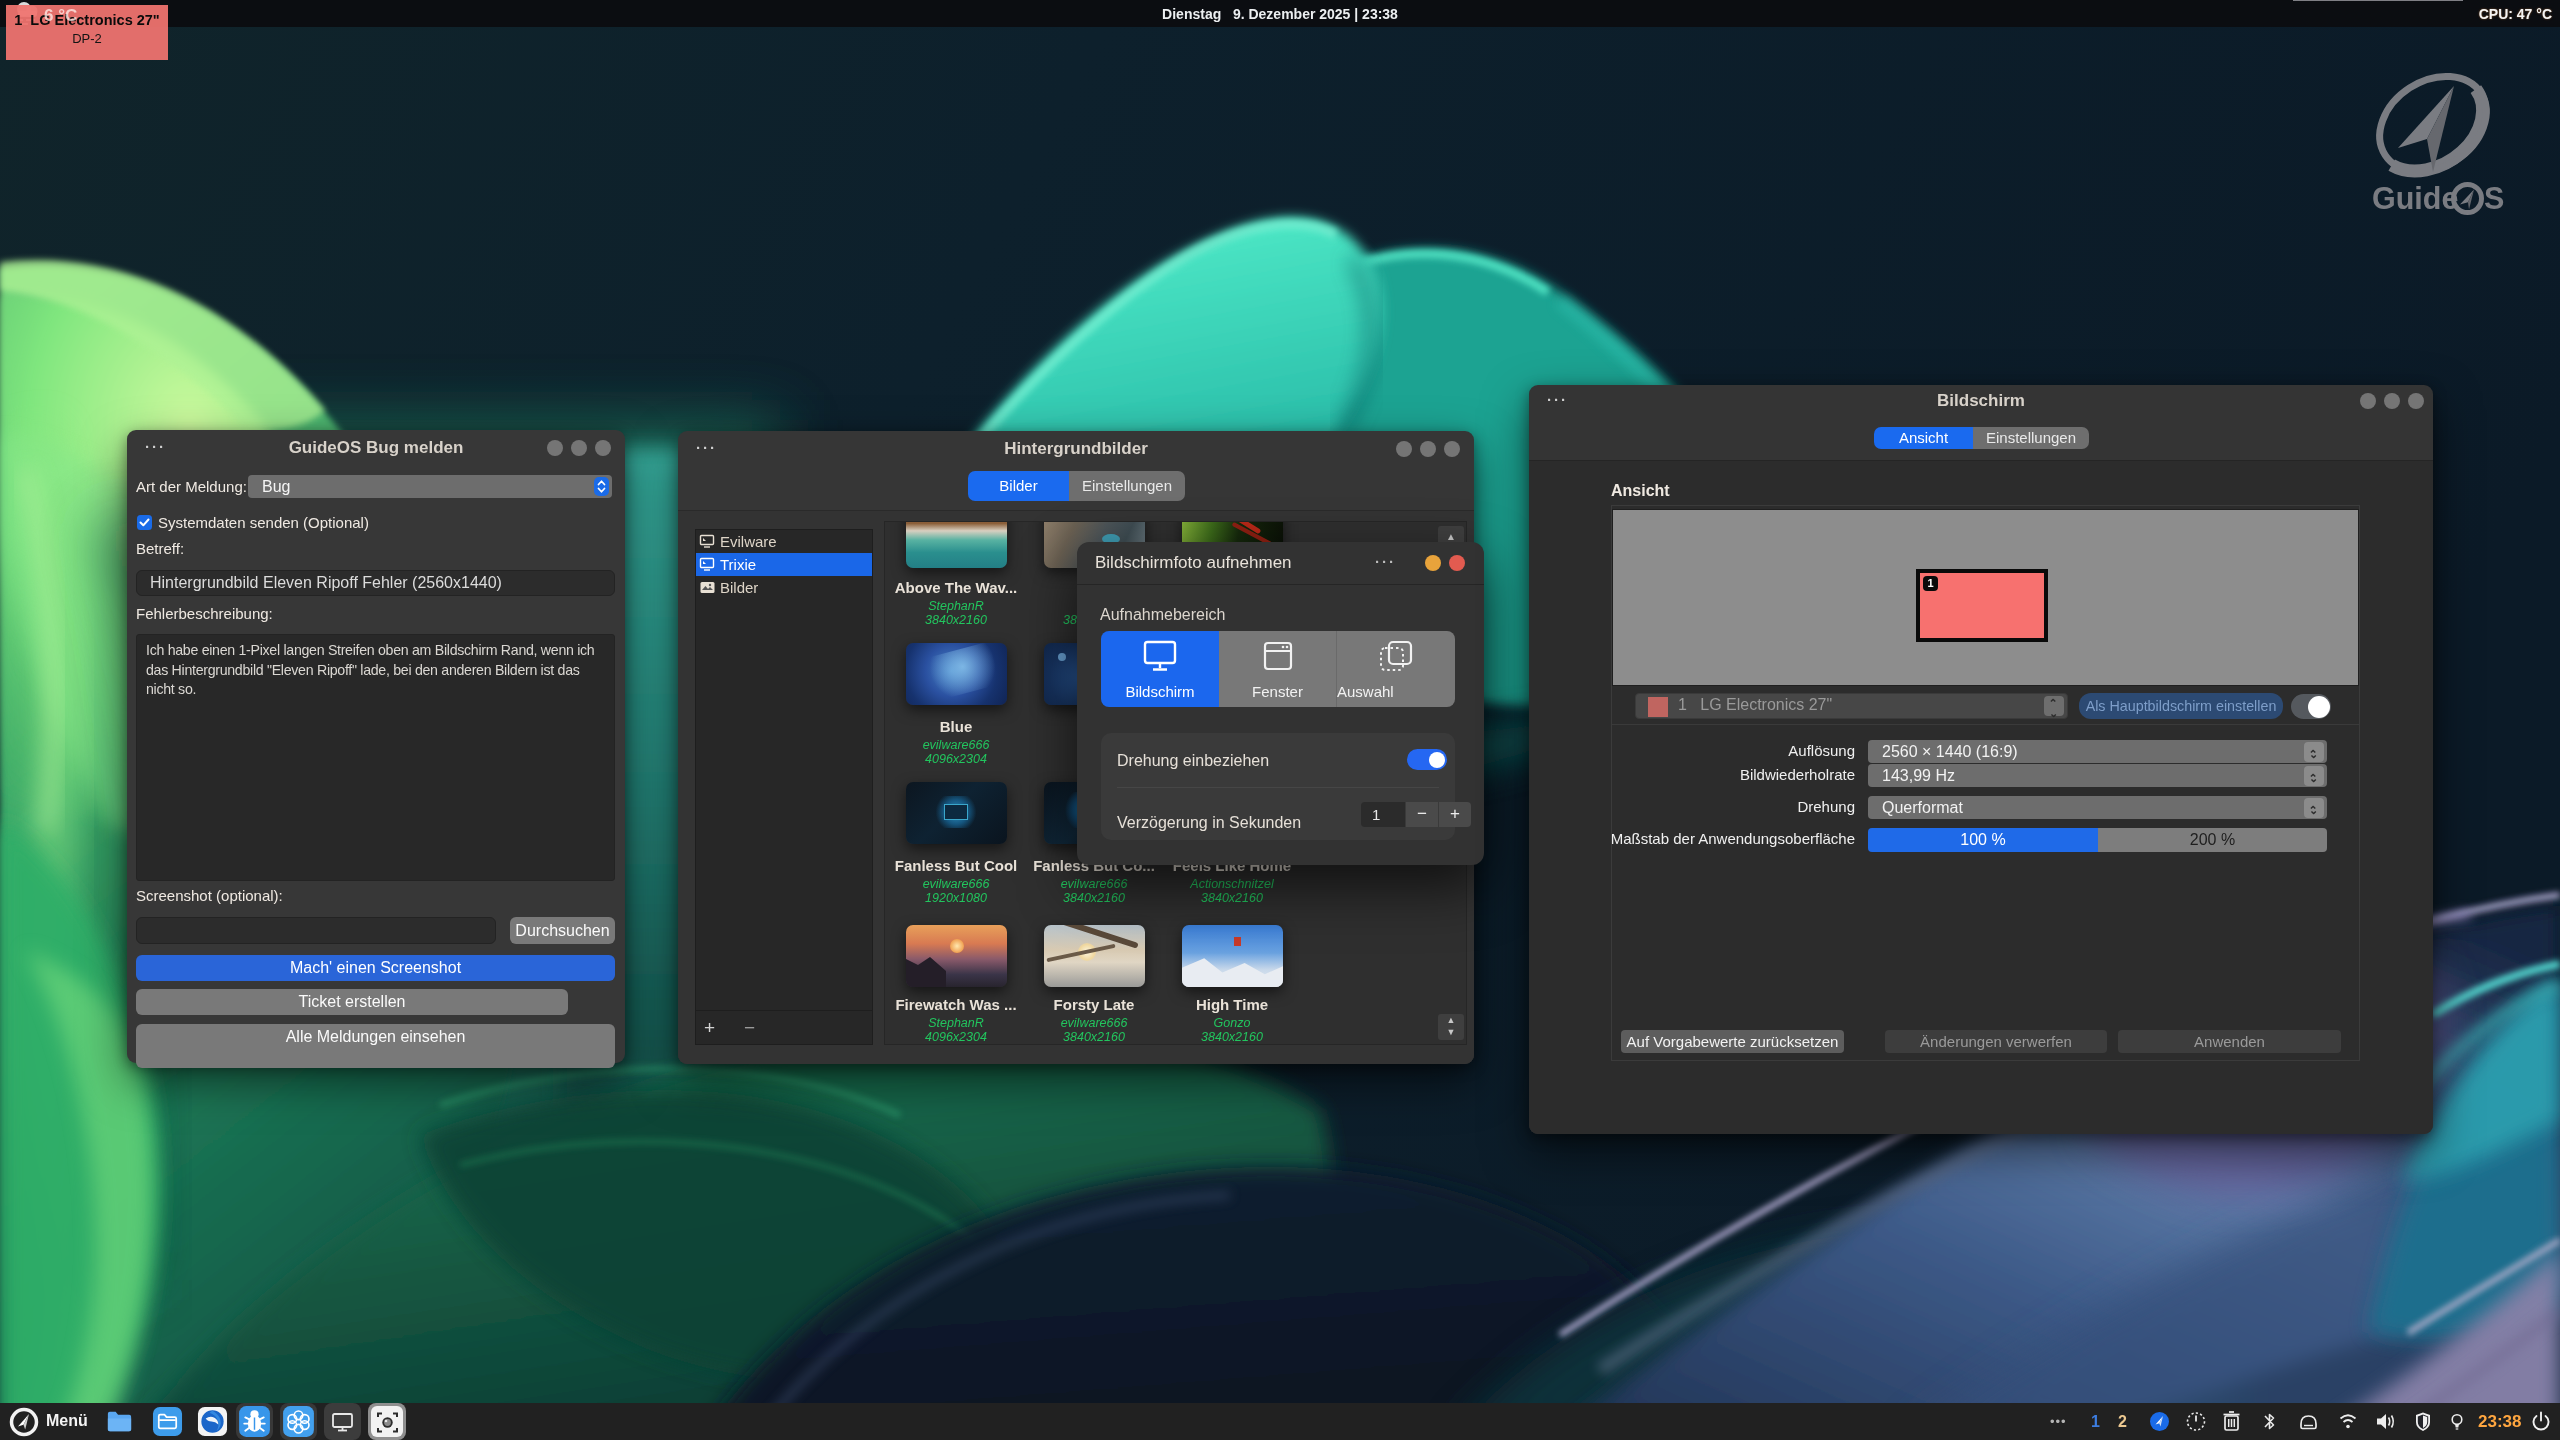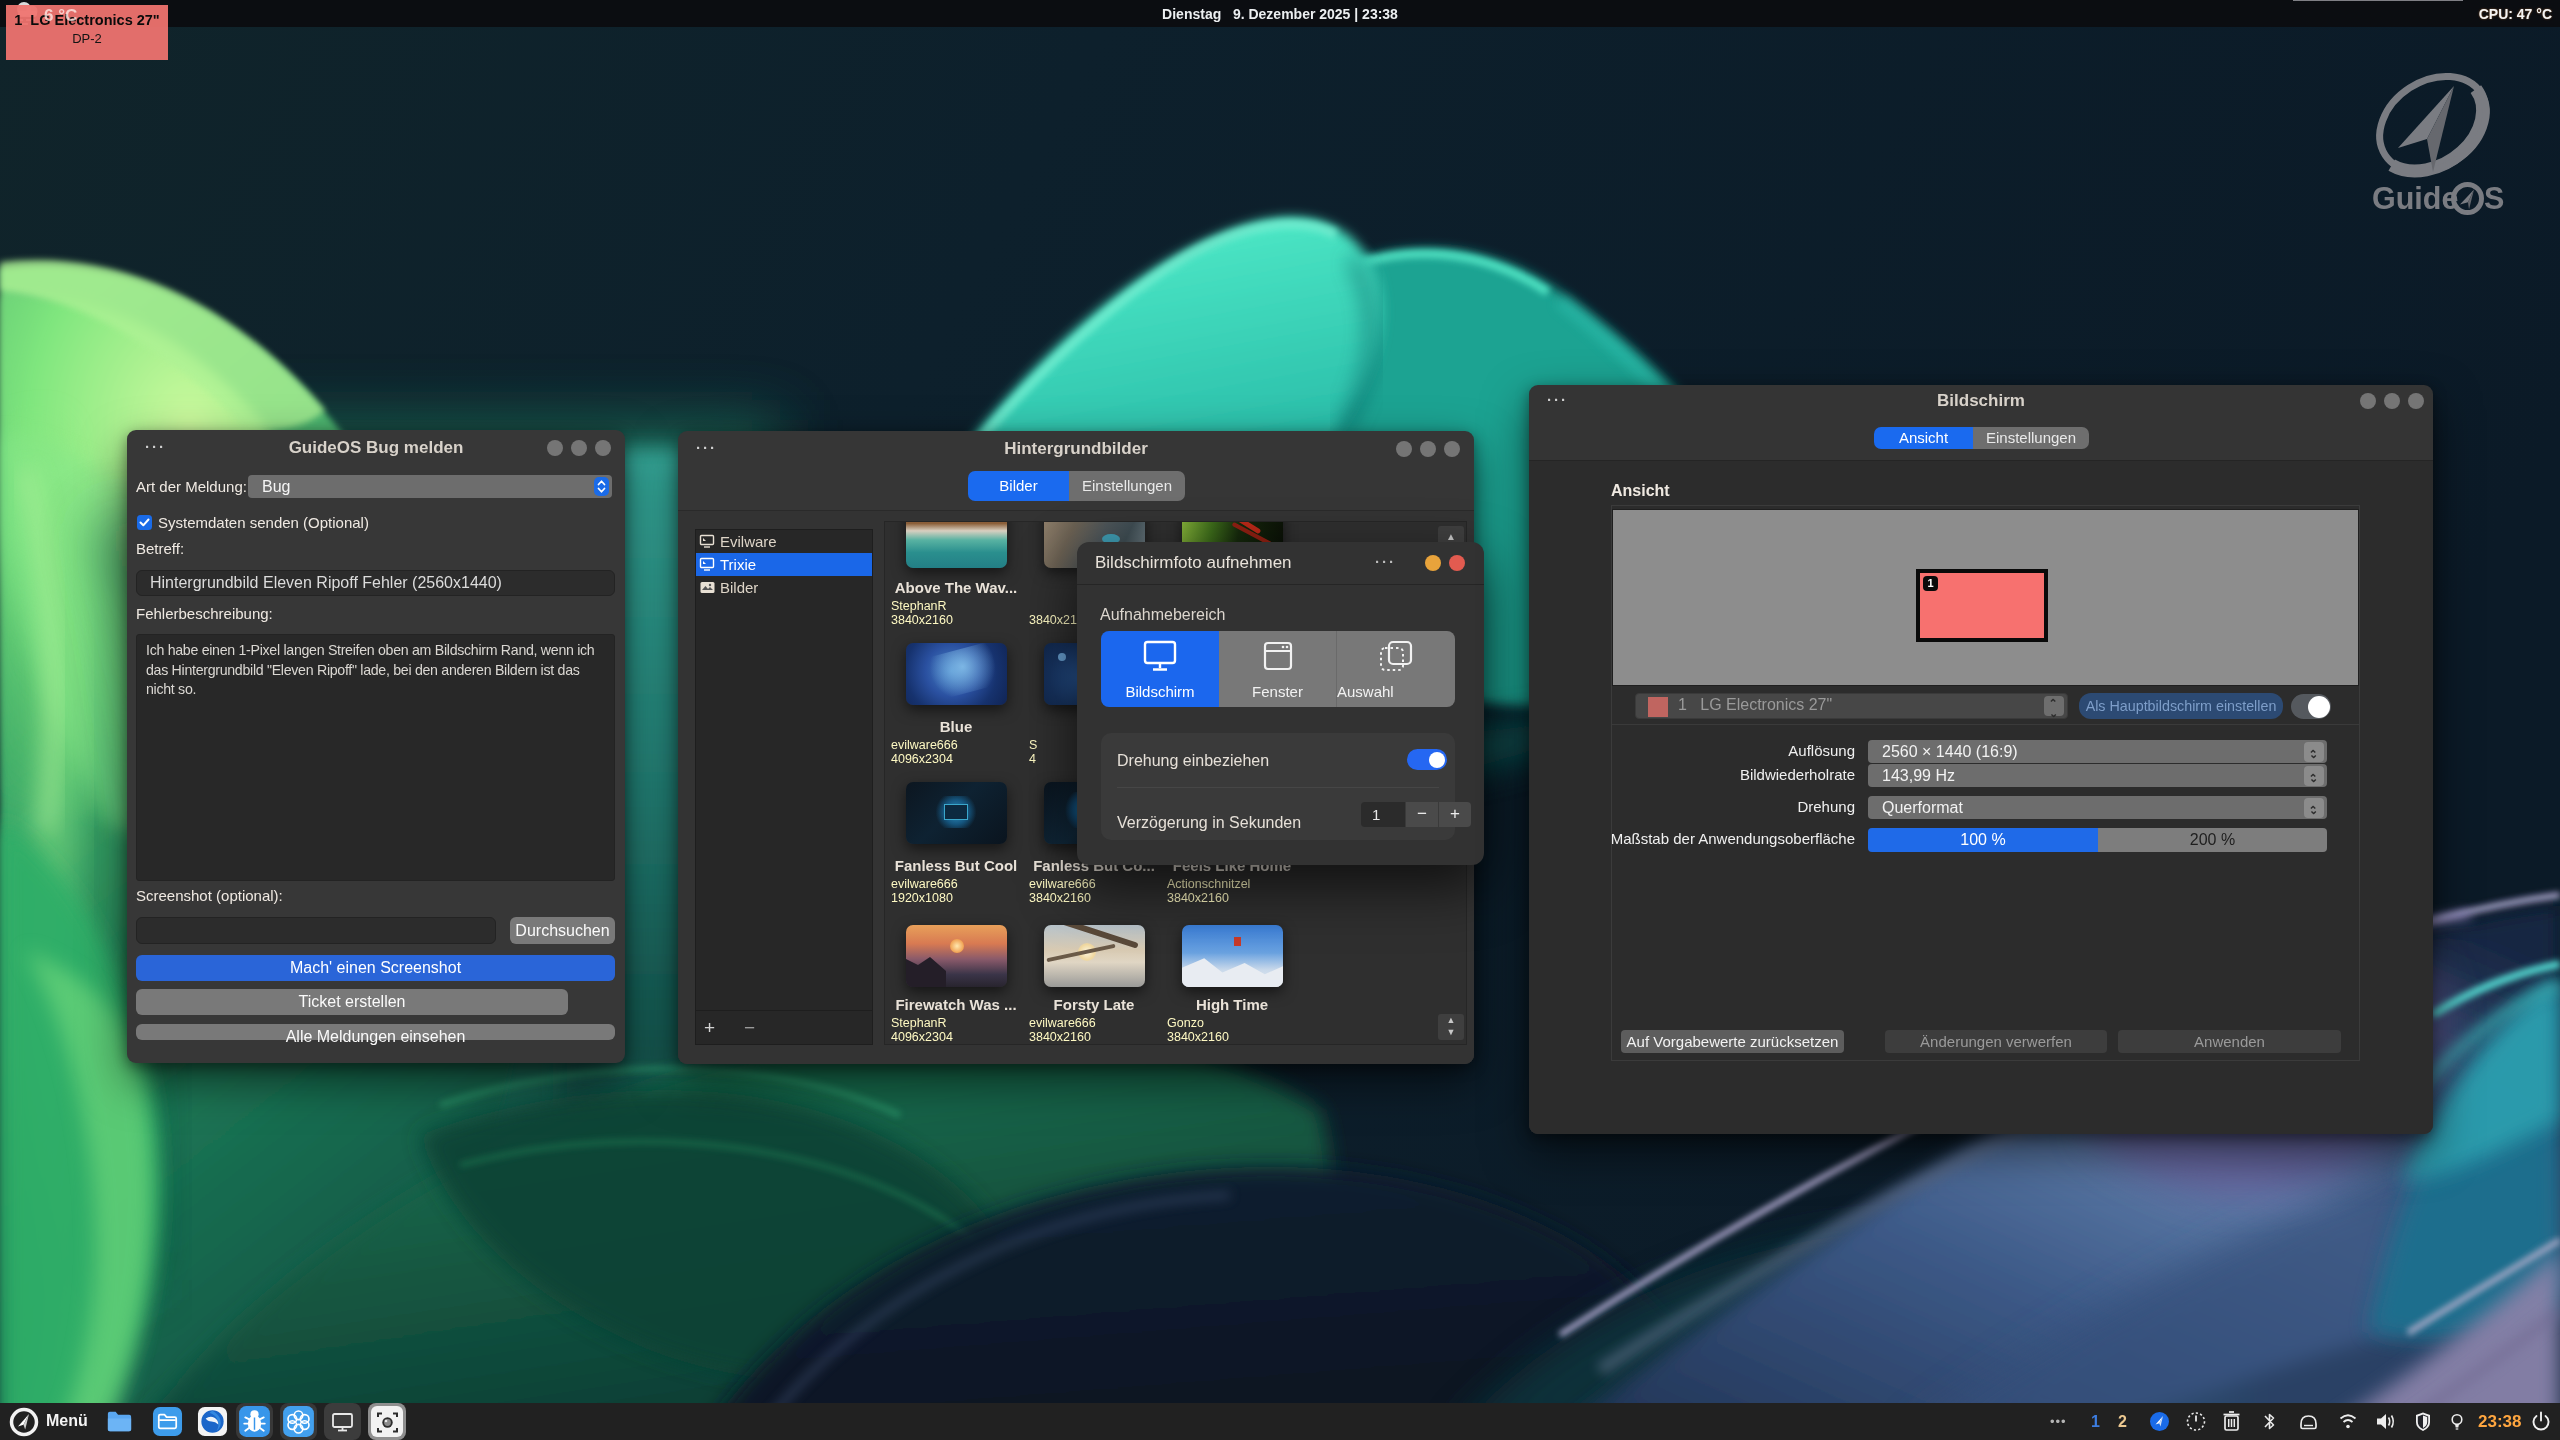--- a/index.html
+++ b/index.html
@@ -31,21 +31,21 @@
   #w2 { left:678px; top:431px; width:796px; height:633px; background:#363636; }
   .tabg { position:absolute; display:flex; border-radius:7px; overflow:hidden; }
   .tabg .on { background:#1a6aef; color:#fff; }
   .tabg .off { background:#6e6e6e; color:#e9e9e9; }
   .tabg div { font-size:15px; text-align:center; }
   #sidebar { position:absolute; left:17px; top:98px; width:178px; height:516px; background:#272727; border:1px solid #1e1e1e; }
   .sit { position:relative; height:23px; line-height:23px; color:#ded5c8; font-size:15px; padding-left:24px; }
   .sit svg { position:absolute; left:3px; top:3px; }
   .thumb { position:absolute; width:101px; height:62px; border-radius:7px; box-shadow:0 5px 14px rgba(0,0,0,.55); overflow:hidden; }
   .tname { position:absolute; width:130px; text-align:center; color:#e9e2d8; font-weight:bold; font-size:15px; }
-  .tsub { position:absolute; width:130px; text-align:left; color:#fef9c3; font-size:12.5px; }
+  .tsub { position:absolute; width:130px; text-align:center; color:#22c55e; font-size:12.5px;font-style:italic; }
   
   #dlg { left:1077px; top:542px; width:407px; height:323px; background:#323232; border-radius:12px; box-shadow:0 22px 55px rgba(0,0,0,.65); position:absolute; }
   
   #w3 { left:1529px; top:385px; width:904px; height:749px; background:#343434; }
   #w3 .body { position:absolute; left:0; top:75px; right:0; bottom:0; background:#2c2c2c; border-radius:0 0 9px 9px; }
   .frow { position:absolute; height:23px; }
   .frow .fl { position:absolute; right:578px; top:2px; color:#f0f0f0; font-size:15px; white-space:nowrap; }
   .combo { position:absolute; left:339px; width:459px; height:23px; background:#6d6d6d; border-radius:4px; color:#f2f2f2; font-size:16px; line-height:23px; padding-left:14px; }
   .spn { position:absolute; right:3px; top:1.5px; width:20px; height:20px; background:#8b8b8b; border-radius:4px; }
   .spn:before { content:"⌃"; position:absolute; left:4.5px; top:1px; font-size:11px; color:#2c2c2c; font-weight:bold; }
@@ -236,21 +236,21 @@
   <div class="lbl" style="left:31px;top:84px">Systemdaten senden (Optional)</div>
   <div class="lbl" style="left:9px;top:110px">Betreff:</div>
   <div class="inp" style="left:9px;top:140px;width:479px;height:26px;line-height:24px;padding-left:13px">Hintergrundbild Eleven Ripoff Fehler (2560x1440)</div>
   <div class="lbl" style="left:9px;top:175px">Fehlerbeschreibung:</div>
   <div class="inp" style="left:9px;top:204px;width:479px;height:247px;border-radius:3px;background:#282828;padding:6px 9px;font-size:14.2px;letter-spacing:-0.3px;line-height:1.38;color:#dad7d2">Ich habe einen 1-Pixel langen Streifen oben am Bildschirm Rand, wenn ich das Hintergrundbild "Eleven Ripoff" lade, bei den anderen Bildern ist das nicht so.</div>
   <div class="lbl" style="left:9px;top:457px">Screenshot (optional):</div>
   <div class="inp" style="left:9px;top:487px;width:360px;height:27px"></div>
   <div class="gbtn" style="left:383px;top:487px;width:105px;height:27px;line-height:27px">Durchsuchen</div>
   <div class="gbtn" style="left:9px;top:525px;width:479px;height:26px;line-height:26px;background:#2a65d8;color:#fff">Mach' einen Screenshot</div>
   <div class="gbtn" style="left:9px;top:559px;width:432px;height:26px;line-height:26px">Ticket erstellen</div>
-  <div class="gbtn" style="left:9px;top:594px;width:479px;height:16px;line-height:26px">Alle Meldungen einsehen</div>
+  <div class="gbtn" style="left:9px;top:594px;width:479px;height:44px;line-height:26px">Alle Meldungen einsehen</div>
 </div>
 <div class="win" id="w2">
   <div class="tb-dots" style="left:18px;top:8px">···</div>
   <div class="ttl" style="top:8px">Hintergrundbilder</div>
   <div class="tb-circ" style="right:62px;top:10px"></div>
   <div class="tb-circ" style="right:38px;top:10px"></div>
   <div class="tb-circ" style="right:14px;top:10px"></div>
   <div class="tabg" style="left:290px;top:40px">
     <div class="on" style="width:101px;line-height:30px">Bilder</div>
     <div class="off" style="width:116px;line-height:30px">Einstellungen</div>

